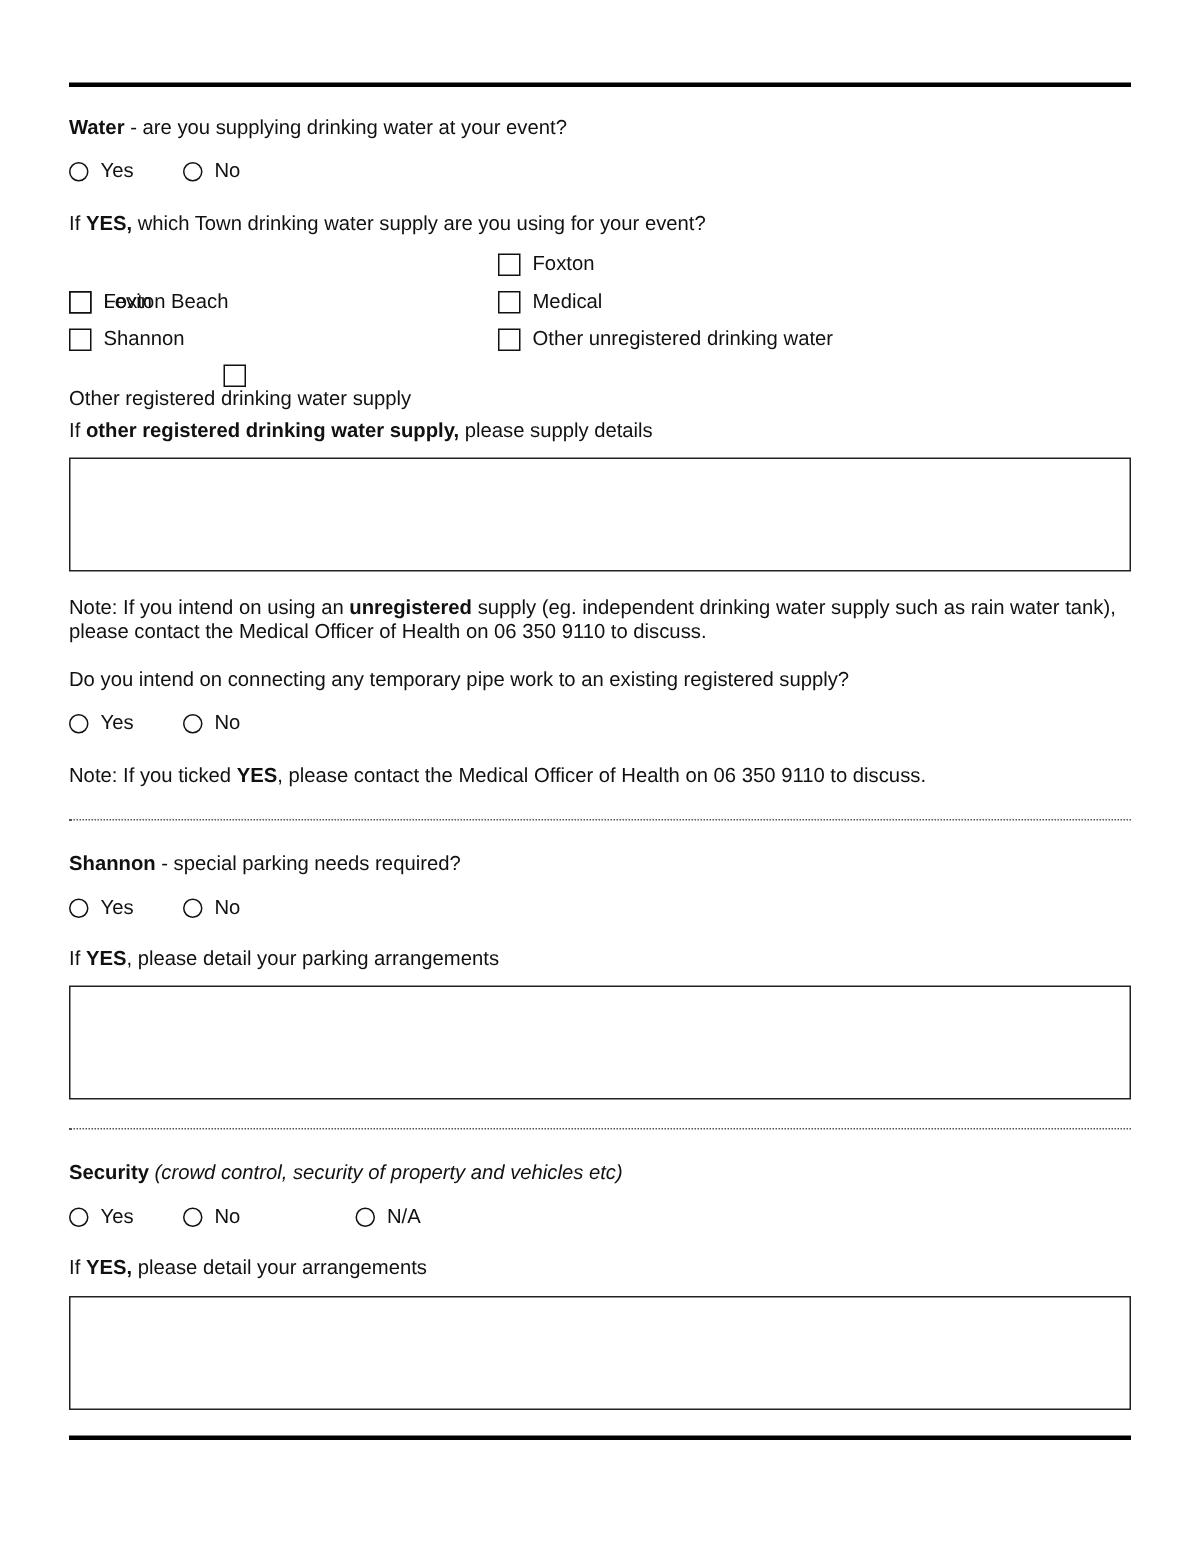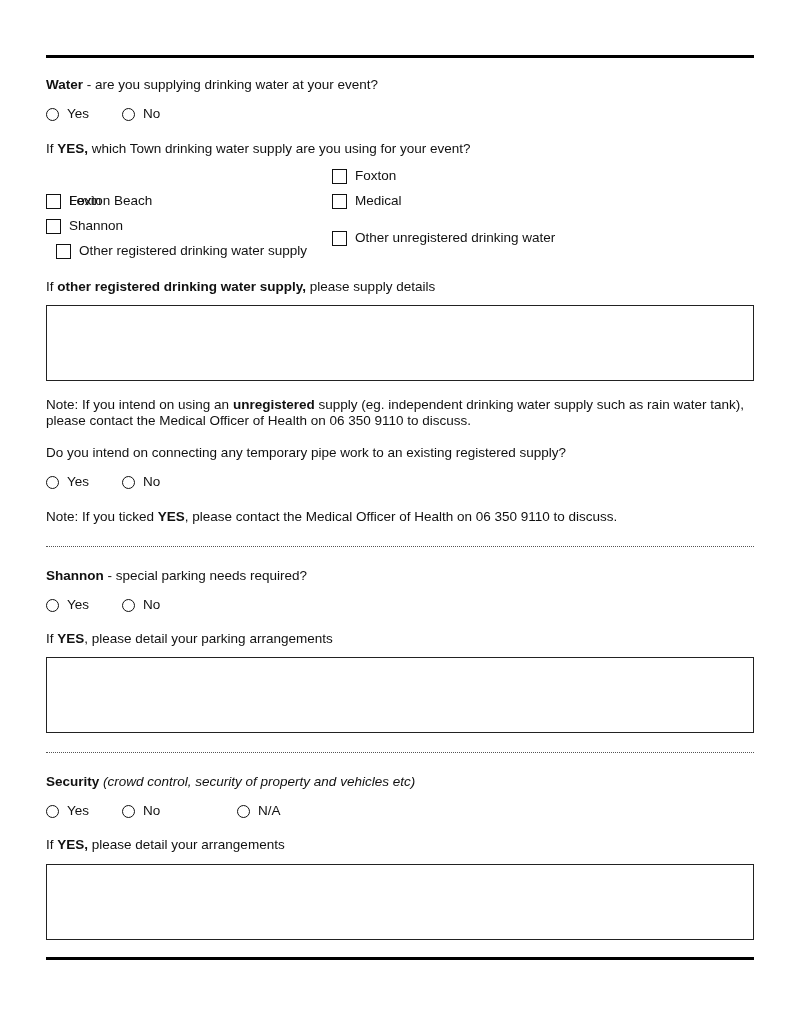--- a/index.html
+++ b/index.html
@@ -45,25 +45,25 @@
     <span>Foxton Beach</span>
   </label>
 <label class="opt" style="left:332px; top:193px;">
     <span class="check"></span>
     <span>Medical</span>
   </label>
 <label class="opt" style="left:46px; top:218px;justify-content:space-between;">
     <span class="check"></span>
     <span>Shannon</span>
   </label>
-<label class="opt" style="left:332px; top:230px;">
+<label class="opt" style="left:332px; top:218px;">
     <span class="check"></span>
     <span>Other unregistered drinking water</span>
   </label>
-<label class="opt" style="left:56px; top:243px;">
+<label class="opt" style="left:46px; top:243px;flex-direction:column;">
     <span class="check"></span>
     <span>Other registered drinking water supply</span>
   </label>
 
 <div class="txt" style="top:279px;"><span>If </span><b>other registered drinking water supply,</b><span> please supply details</span></div>
 <div class="box" style="top:305px;"></div>
 
 <div class="note" style="top:397px;"><span>Note: If you intend on using an </span><b>unregistered</b><span> supply (eg. independent drinking water supply such as rain water tank), please contact the Medical Officer of Health on 06 350 9110 to discuss.</span></div>
 
 <div class="txt" style="top:445px;text-align:right;">Do you intend on connecting any temporary pipe work to an existing registered supply?</div>

